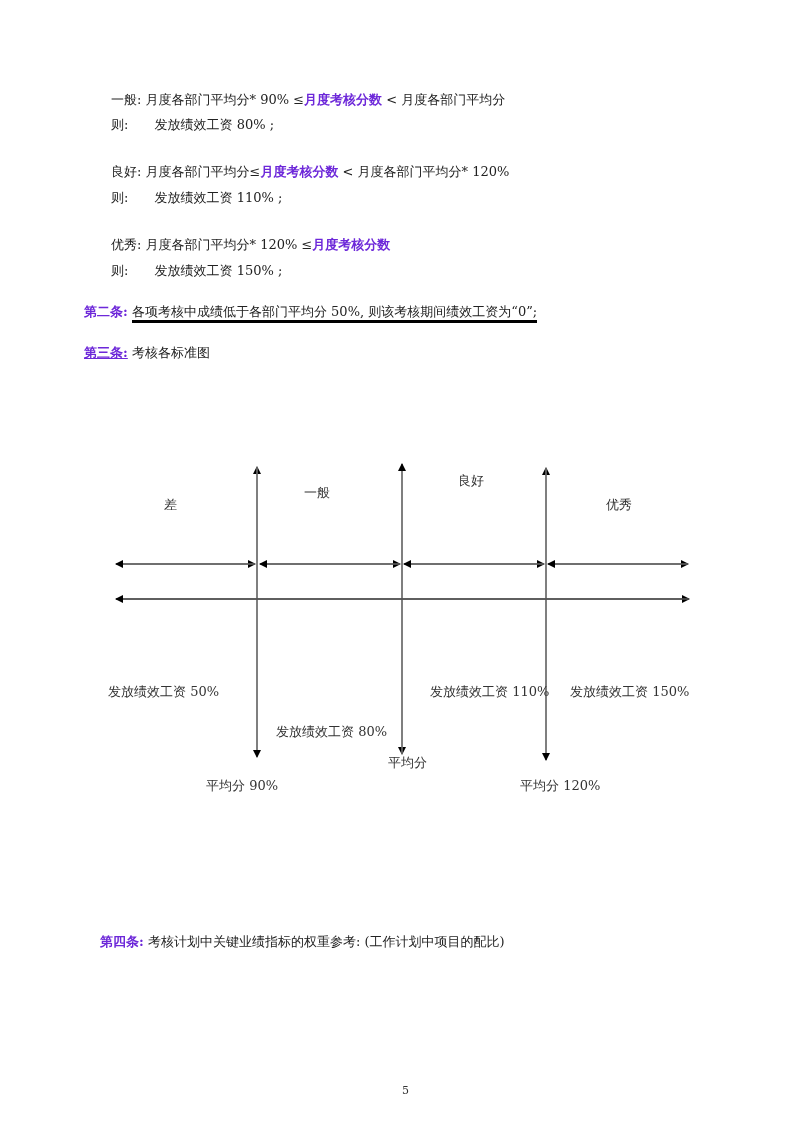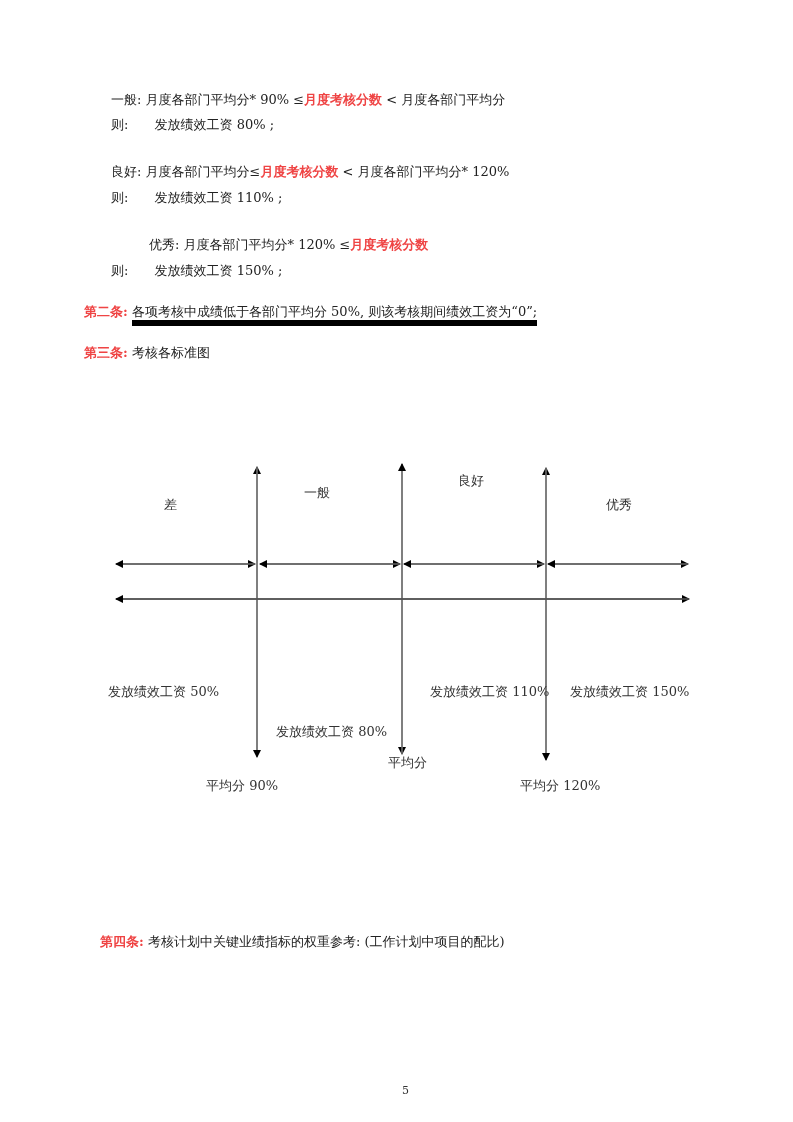--- a/index.html
+++ b/index.html
@@ -1,21 +1,21 @@
 <!DOCTYPE html>
 <html><head>
 <meta charset="utf-8">
 <style>
   html, body { margin: 0; padding: 0; background: #ffffff; }
   body { width: 793px; height: 1122px; position: relative; overflow: hidden;
          font-family: "DejaVu Serif", "Liberation Serif", serif; color: #222; }
   .line { position: absolute; font-size: 13px; white-space: nowrap; line-height: 16px; }
-  .b { font-weight: bold; color: #ef4444; }
-  .u { }
-  .ul-full { border-bottom: 6px solid #000000; padding-bottom: 1px; }
+  .b { font-weight: bold; color: #6d28d9; }
+  .u { text-decoration: underline; }
+  .ul-full { border-bottom: 3px solid #000000; padding-bottom: 1px; }
   .pad { display: inline-block; width: 22px; }
   svg { position: absolute; left: 0; top: 0; }
   .lbl { position: absolute; font-size: 13px; white-space: nowrap; color: #333; }
   .pagenum { position: absolute; left: 402px; top: 1084px; font-size: 11px; color: #333; }
 </style>
 </head>
 <body>
 
 <div class="line" style="left:111px; top:92px;">
   <span>一般:</span>
@@ -30,21 +30,21 @@
 <div class="line" style="left:111px; top:164px;">
   <span>良好:</span>
   <span>月度各部门平均分≤</span><span class="b">月度考核分数</span>
   <span>&lt; 月度各部门平均分* 120%</span>
 </div>
 <div class="line" style="left:111px; top:190px;">
   <span>则:</span><span class="pad"></span>
   <span>发放绩效工资 110% ;</span>
 </div>
 
-<div class="line" style="left:111px; top:237px;margin-left:38px;">
+<div class="line" style="left:111px; top:237px;">
   <span>优秀:</span>
   <span>月度各部门平均分* 120% ≤</span><span class="b">月度考核分数</span>
 </div>
 <div class="line" style="left:111px; top:263px;">
   <span>则:</span><span class="pad"></span>
   <span>发放绩效工资 150% ;</span>
 </div>
 
 <div class="line" style="left:84px; top:304px;">
   <span class="b">第二条:</span>

